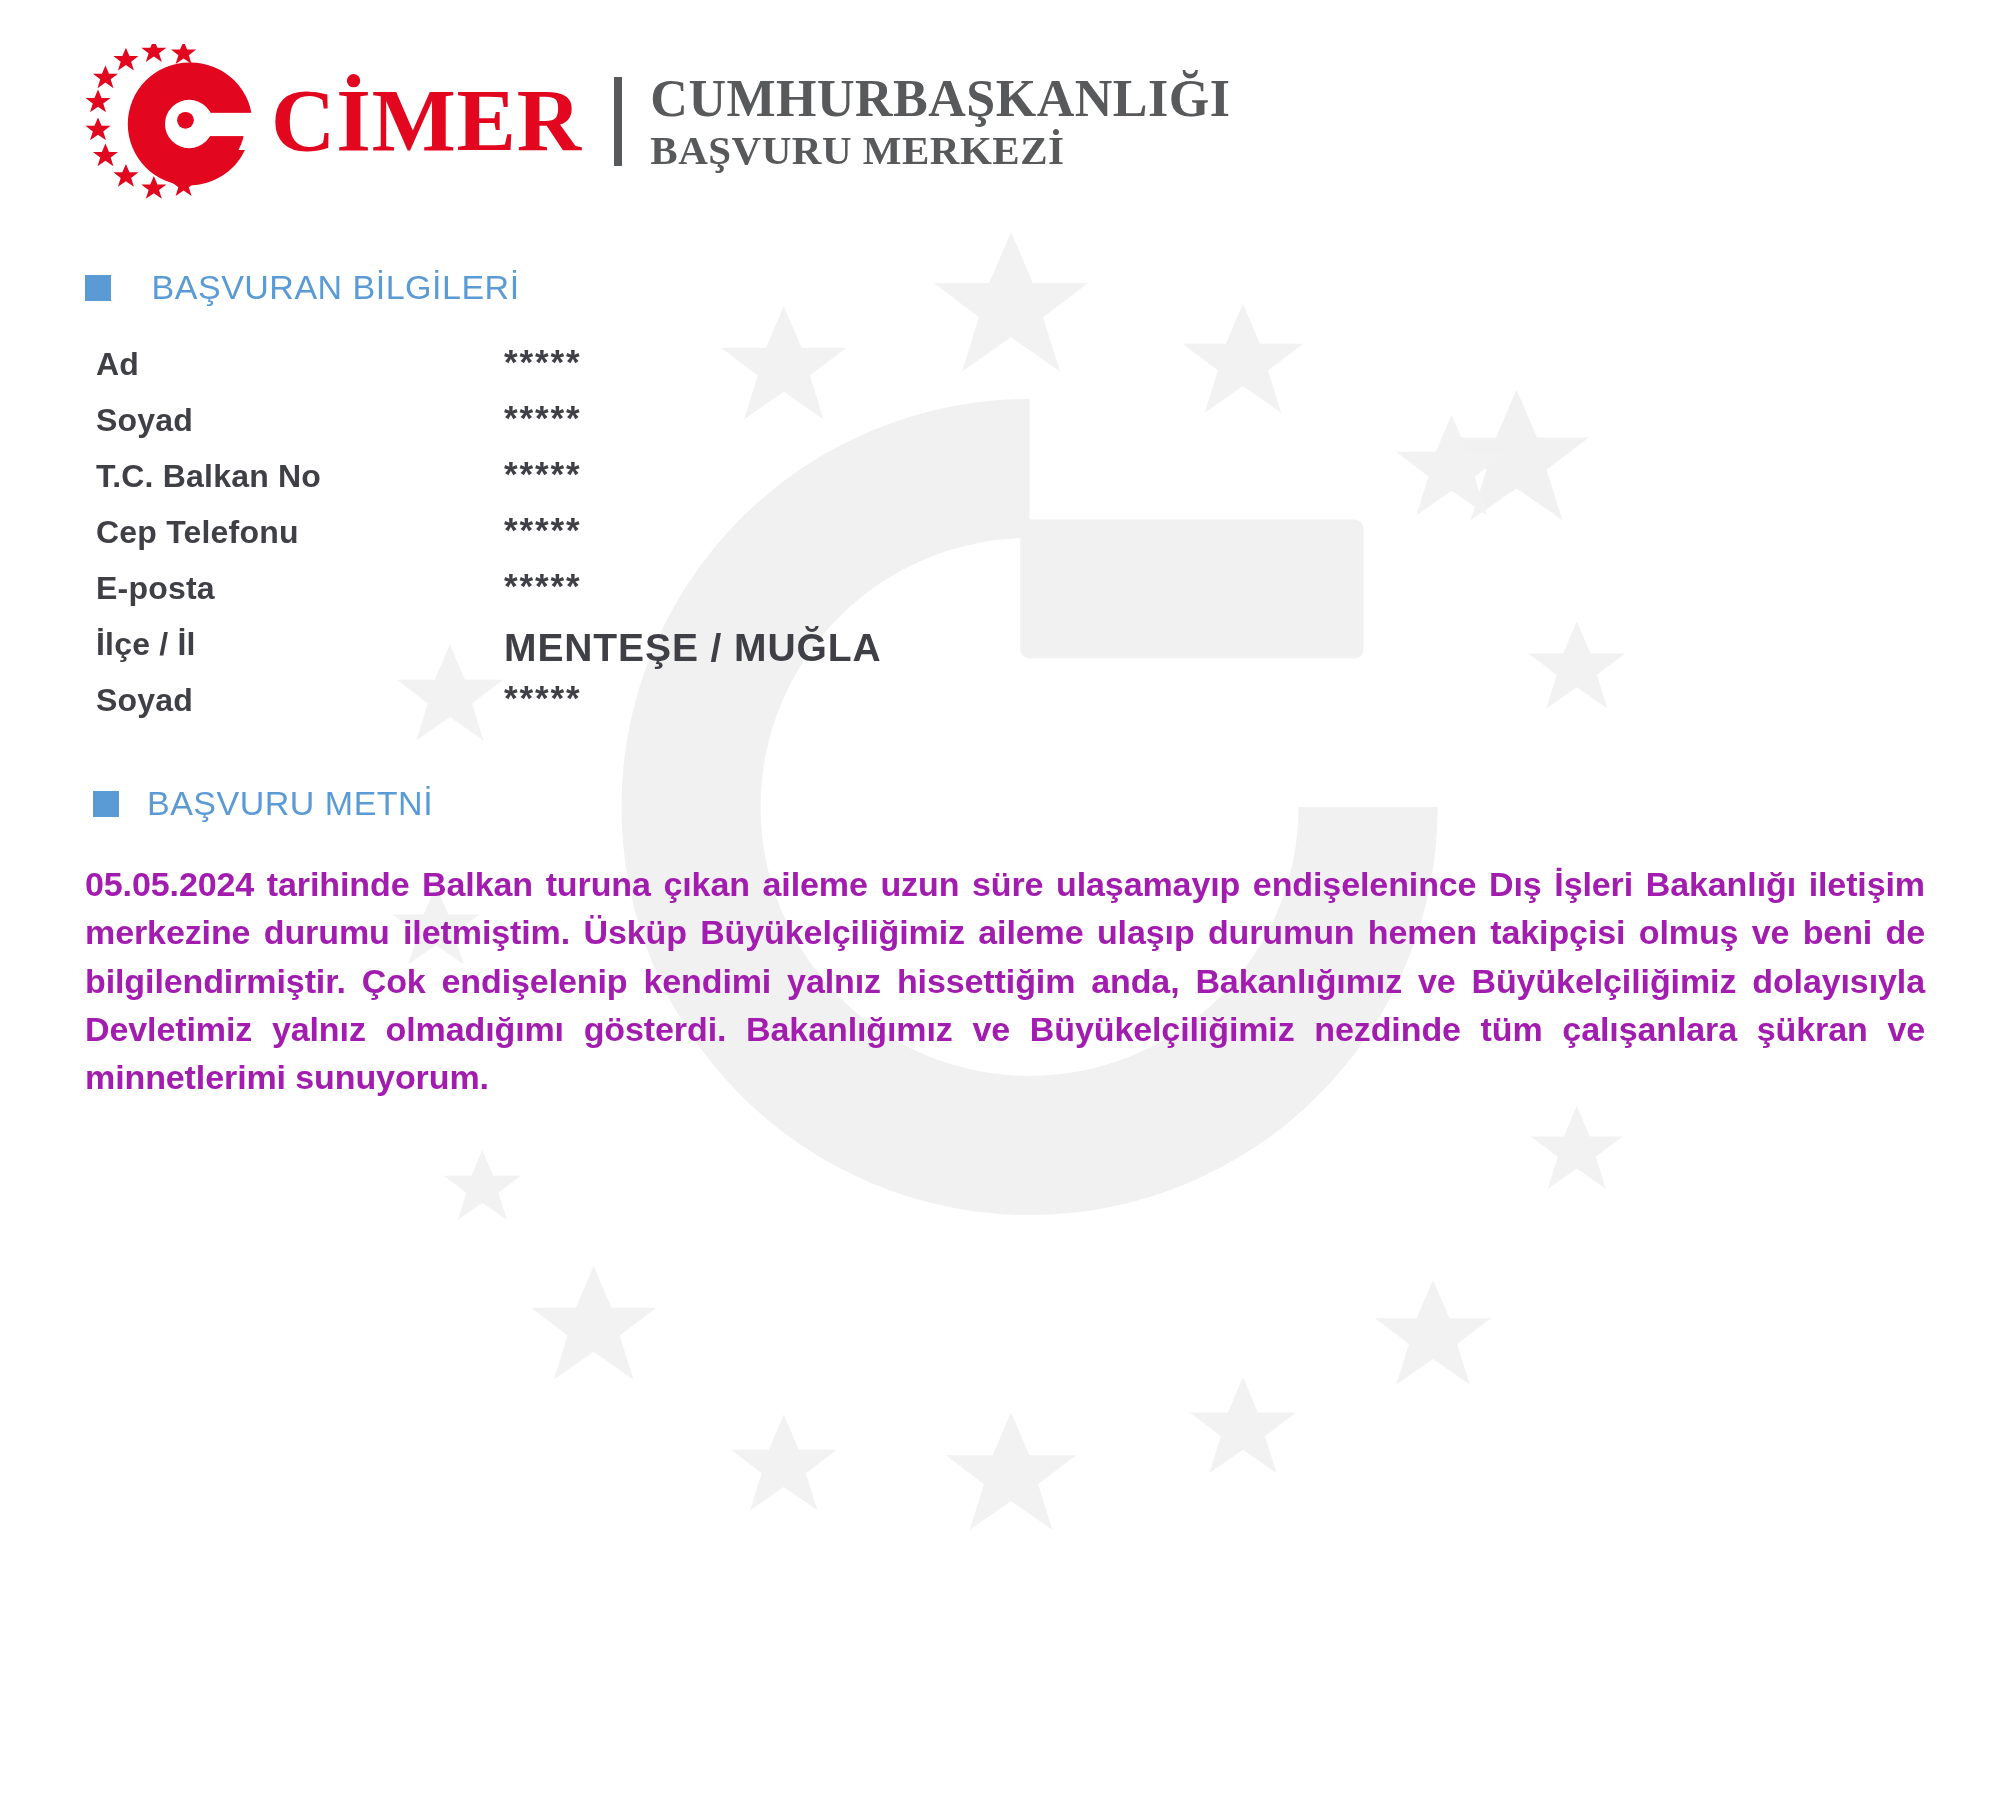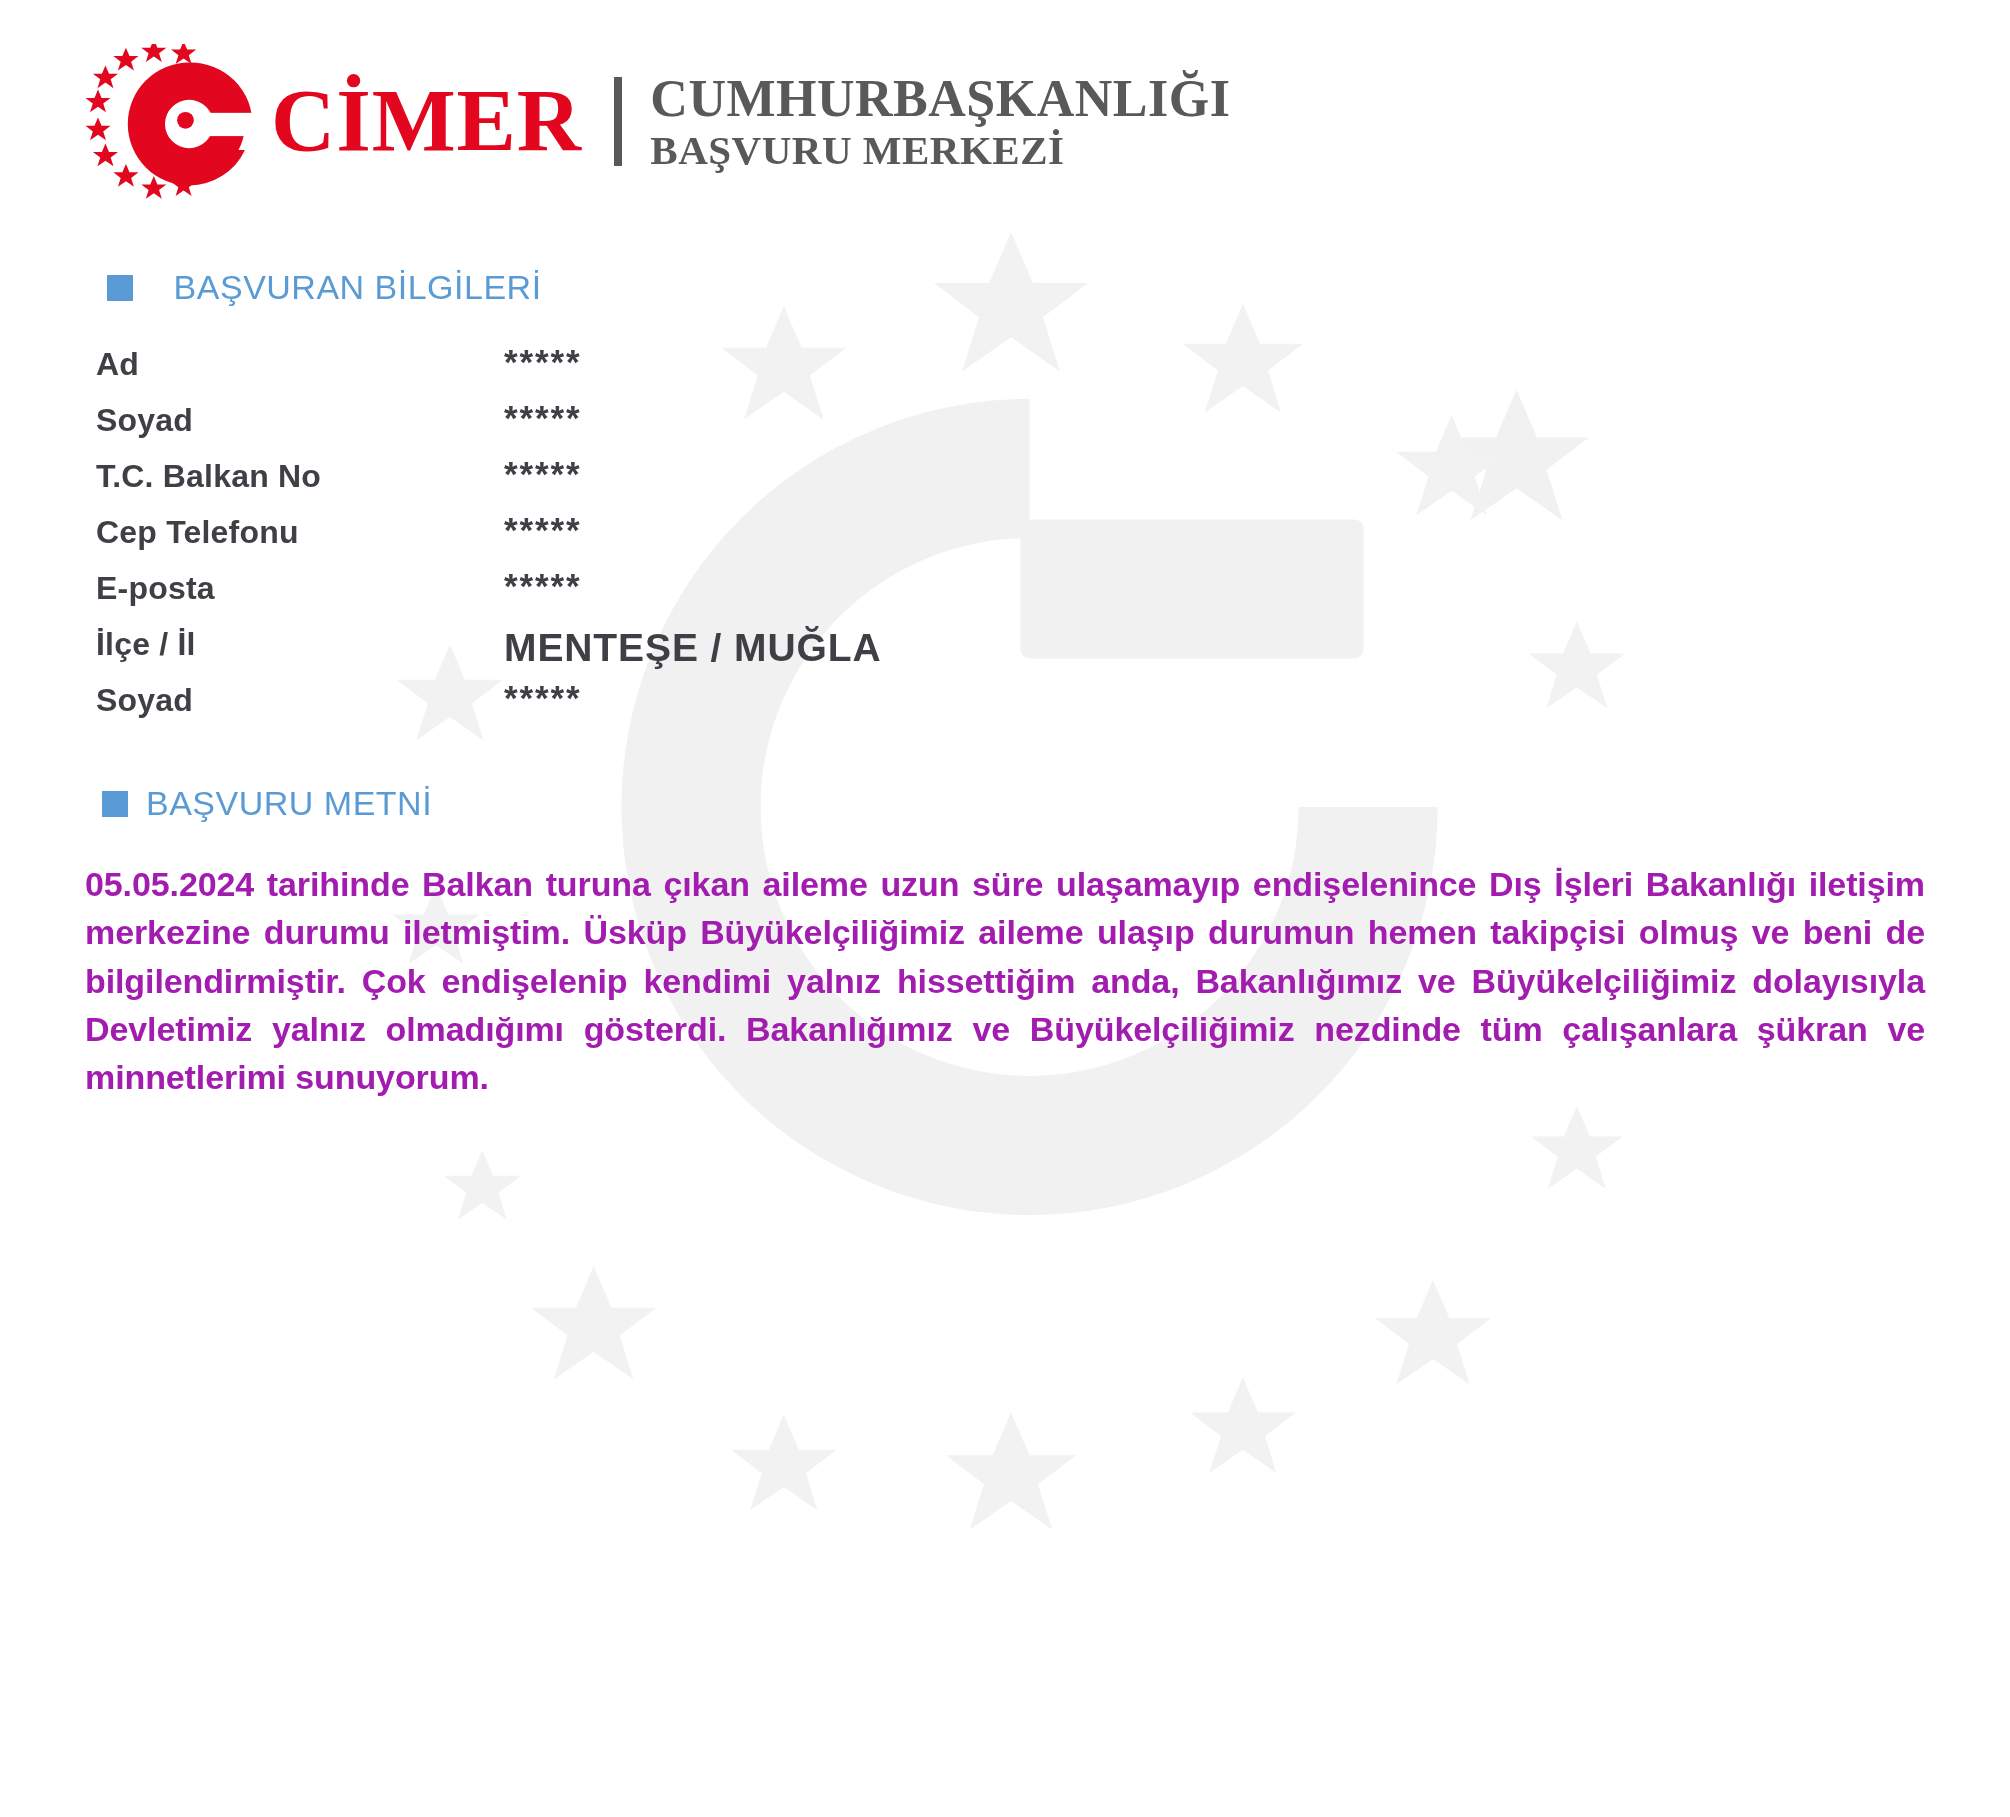--- a/index.html
+++ b/index.html
@@ -98,23 +98,23 @@
     background: #5b9bd5;
     flex: 0 0 auto;
   }
   .section-head .title {
     color: #5b9bd5;
     font-size: 34px;
     letter-spacing: 0.5px;
     font-weight: 400;
     white-space: nowrap;
   }
-  .section-head.applicant { margin-top: 69px; margin-left: 22px; }
+  .section-head.applicant { margin-top: 69px; margin-left: 0; }
   .section-head.applicant .bullet { margin-right: 18.6px; }
-  .section-head.text-head { margin-top: 46px; margin-left: 9px; gap: 18px; padding-left: 8px; }
+  .section-head.text-head { margin-top: 46px; margin-left: 0px; gap: 28px; padding-left: 8px; }
 
   
   .info {
     margin-top: 39px;
     margin-left: 11px;
   }
   .info-row {
     display: flex;
     align-items: flex-start;
     height: 56px;

